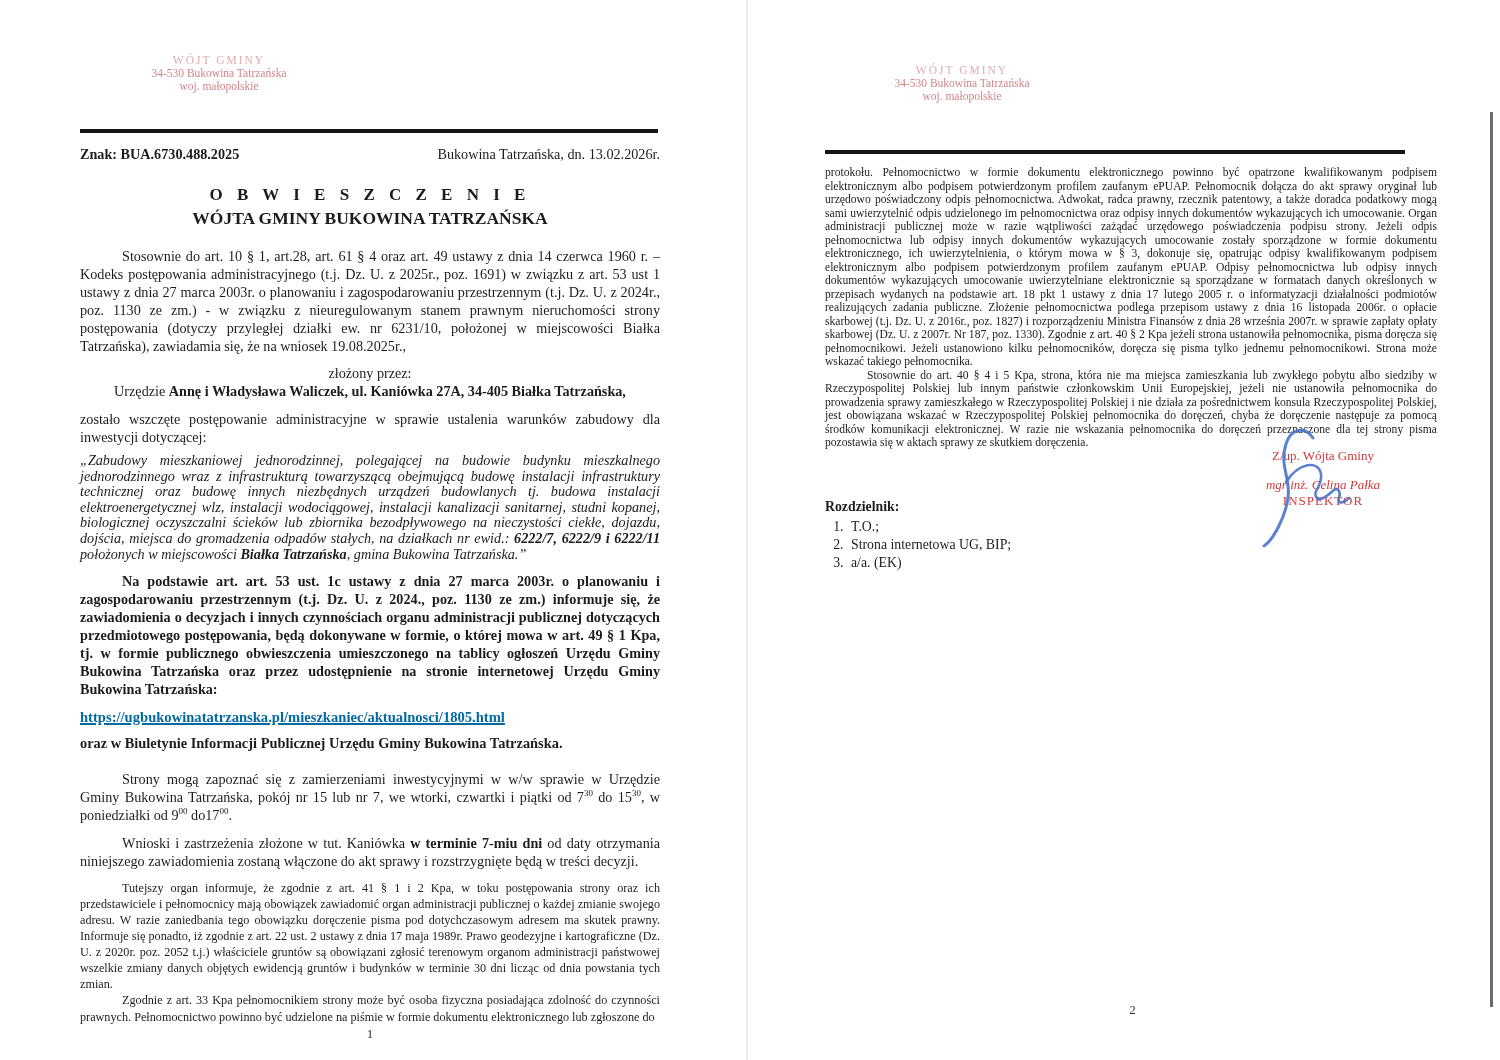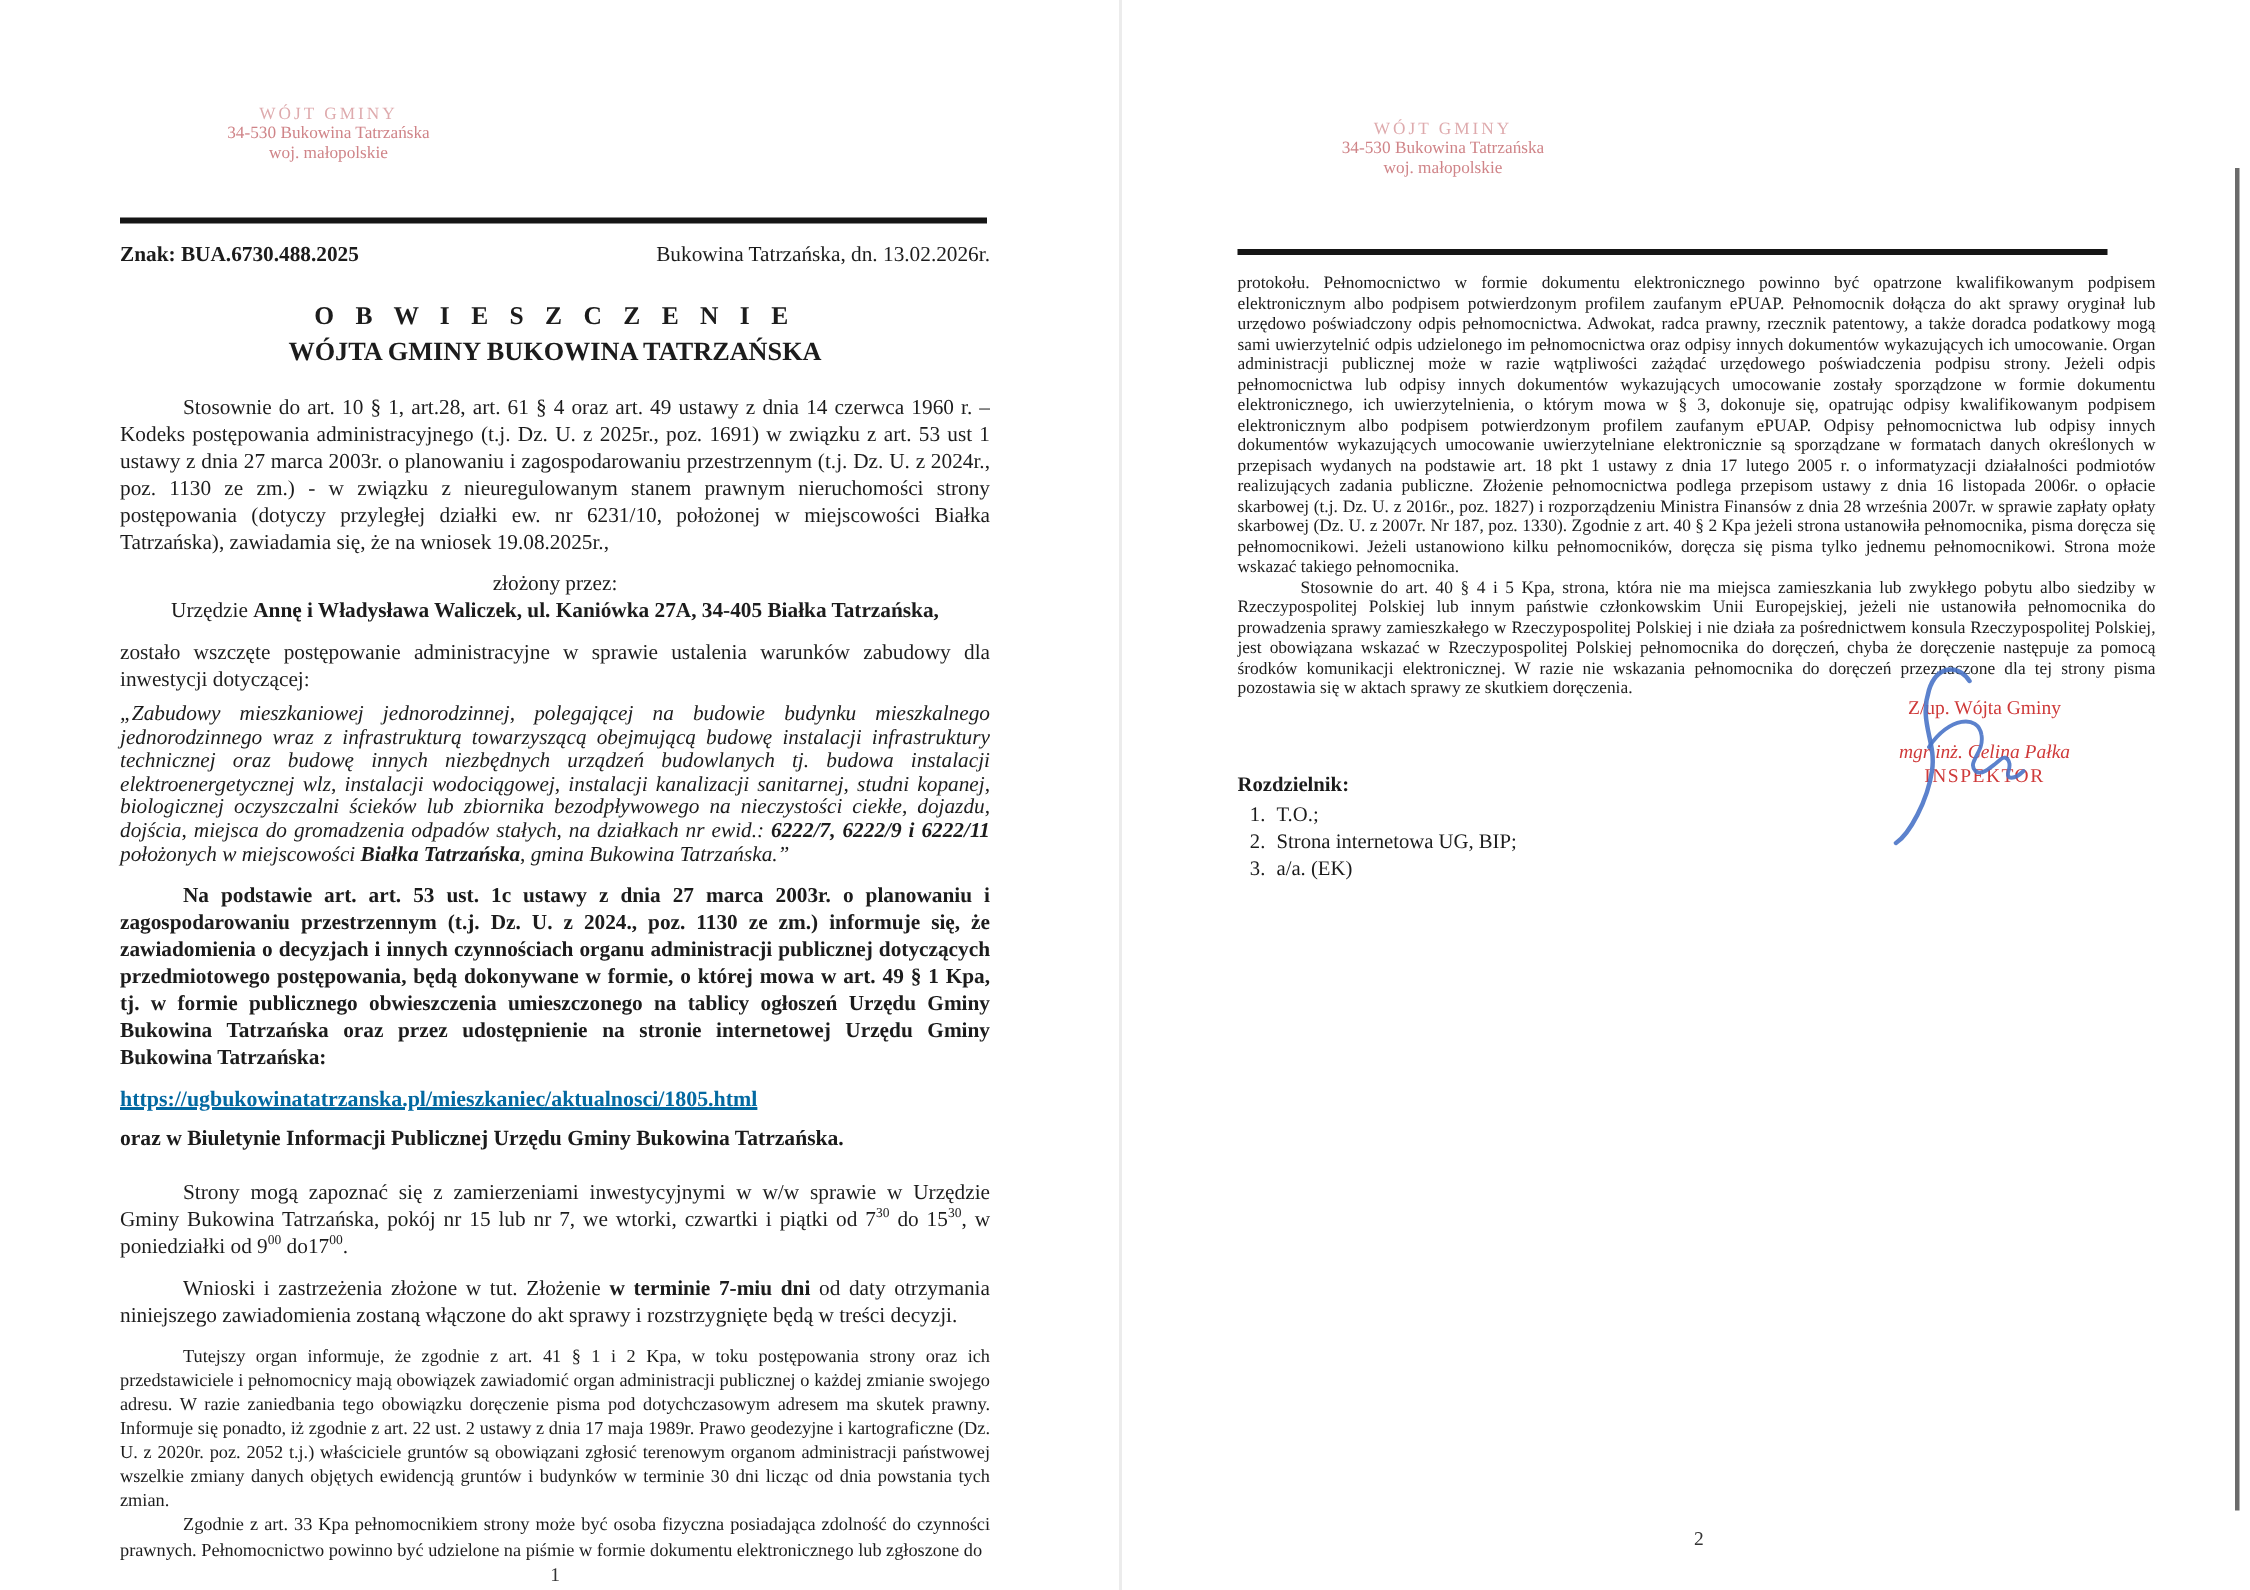--- a/index.html
+++ b/index.html
@@ -1,21 +1,21 @@
 <!DOCTYPE html>
 <html><head>
 <meta charset="utf-8">
 <style>
   html,body{margin:0;padding:0;}
   body{
     width:1500px;height:1060px;background:#ffffff;overflow:hidden;
     font-family:"Liberation Serif", serif;color:#1c1c1c;position:relative;
     -webkit-font-smoothing:antialiased;
   }
-  .page{position:absolute;top:16px;height:764px;}
+  .page{position:absolute;top:0;height:764px;}
   #page1{left:80px;width:580px;}
   #page2{left:825px;width:615px;}
   .page-divider{position:absolute;left:746px;top:0;width:2px;height:1060px;background:#ececec;}
   .scan-edge{position:absolute;left:1490px;top:112px;width:3px;height:895px;background:#3a3a3a;opacity:.75;}
 
   
   .stamp{color:#c4666b;text-align:center;font-size:11.5px;line-height:13px;font-family:"Liberation Serif",serif;}
   .stamp .l1{letter-spacing:2px;opacity:.55;}
   .stamp .l2{opacity:.8;}
   .stamp .l3{opacity:.8;}
@@ -105,21 +105,21 @@
   <p class="body-text quote-block"><span>„Zabudowy mieszkaniowej jednorodzinnej, polegającej na budowie budynku mieszkalnego jednorodzinnego wraz z infrastrukturą towarzyszącą obejmującą budowę instalacji infrastruktury technicznej oraz budowę innych niezbędnych urządzeń budowlanych tj. budowa instalacji elektroenergetycznej wlz, instalacji wodociągowej, instalacji kanalizacji sanitarnej, studni kopanej, biologicznej oczyszczalni ścieków lub zbiornika bezodpływowego na nieczystości ciekłe, dojazdu, dojścia, miejsca do gromadzenia odpadów stałych, na działkach nr ewid.: </span><b>6222/7, 6222/9 i 6222/11</b><span> położonych w miejscowości </span><b>Białka Tatrzańska</b><span>, gmina Bukowina Tatrzańska.”</span></p>
 
   <p class="body-text indent legal-bold">Na podstawie art. art. 53 ust. 1c ustawy z dnia 27 marca 2003r. o planowaniu i zagospodarowaniu przestrzennym (t.j. Dz. U. z 2024., poz. 1130 ze zm.) informuje się, że zawiadomienia o decyzjach i innych czynnościach organu administracji publicznej dotyczących przedmiotowego postępowania, będą dokonywane w formie, o której mowa w art. 49 § 1 Kpa, tj. w formie publicznego obwieszczenia umieszczonego na tablicy ogłoszeń Urzędu Gminy Bukowina Tatrzańska oraz przez udostępnienie na stronie internetowej Urzędu Gminy Bukowina Tatrzańska:</p>
 
   <a href="#" class="doc-link">https://ugbukowinatatrzanska.pl/mieszkaniec/aktualnosci/1805.html</a>
 
   <p class="bip-line">oraz w Biuletynie Informacji Publicznej Urzędu Gminy Bukowina Tatrzańska.</p>
 
   <p class="body-text indent mt-lg"><span>Strony mogą zapoznać się z zamierzeniami inwestycyjnymi w w/w sprawie w Urzędzie Gminy Bukowina Tatrzańska, pokój nr 15 lub nr 7, we wtorki, czwartki i piątki od 7</span><sup>30</sup><span> do 15</span><sup>30</sup><span>, w poniedziałki od 9</span><sup>00</sup><span> do17</span><sup>00</sup><span>.</span></p>
 
-  <p class="body-text indent mt-md"><span>Wnioski i zastrzeżenia złożone w tut. Złożenie </span><b>w terminie 7-miu dni</b><span> od daty otrzymania niniejszego zawiadomienia zostaną włączone do akt sprawy i rozstrzygnięte będą w treści decyzji.</span></p>
+  <p class="body-text indent mt-md"><span>Wnioski i zastrzeżenia złożone w tut. Kaniówka </span><b>w terminie 7-miu dni</b><span> od daty otrzymania niniejszego zawiadomienia zostaną włączone do akt sprawy i rozstrzygnięte będą w treści decyzji.</span></p>
 
   <div class="fine-block">
     <p class="fine indent">Tutejszy organ  informuje, że zgodnie z art. 41 § 1 i 2 Kpa, w toku postępowania strony oraz ich przedstawiciele i pełnomocnicy mają obowiązek zawiadomić organ administracji publicznej o każdej zmianie swojego adresu. W razie zaniedbania tego obowiązku doręczenie pisma pod dotychczasowym adresem ma skutek prawny. Informuje się ponadto, iż zgodnie z art. 22 ust. 2 ustawy z dnia 17 maja 1989r. Prawo geodezyjne i kartograficzne (Dz. U. z 2020r. poz. 2052 t.j.) właściciele gruntów są obowiązani zgłosić terenowym organom administracji państwowej wszelkie zmiany danych objętych ewidencją gruntów i budynków w terminie 30 dni licząc od dnia powstania tych zmian.</p>
     <p class="fine indent">Zgodnie z art. 33 Kpa pełnomocnikiem strony może być osoba fizyczna posiadająca zdolność do czynności prawnych. Pełnomocnictwo powinno być udzielone na piśmie w formie dokumentu elektronicznego lub zgłoszone do</p>
   </div>
 
   <div class="pagenum">1</div>
 </div>
 
 <div class="page" id="page2">

